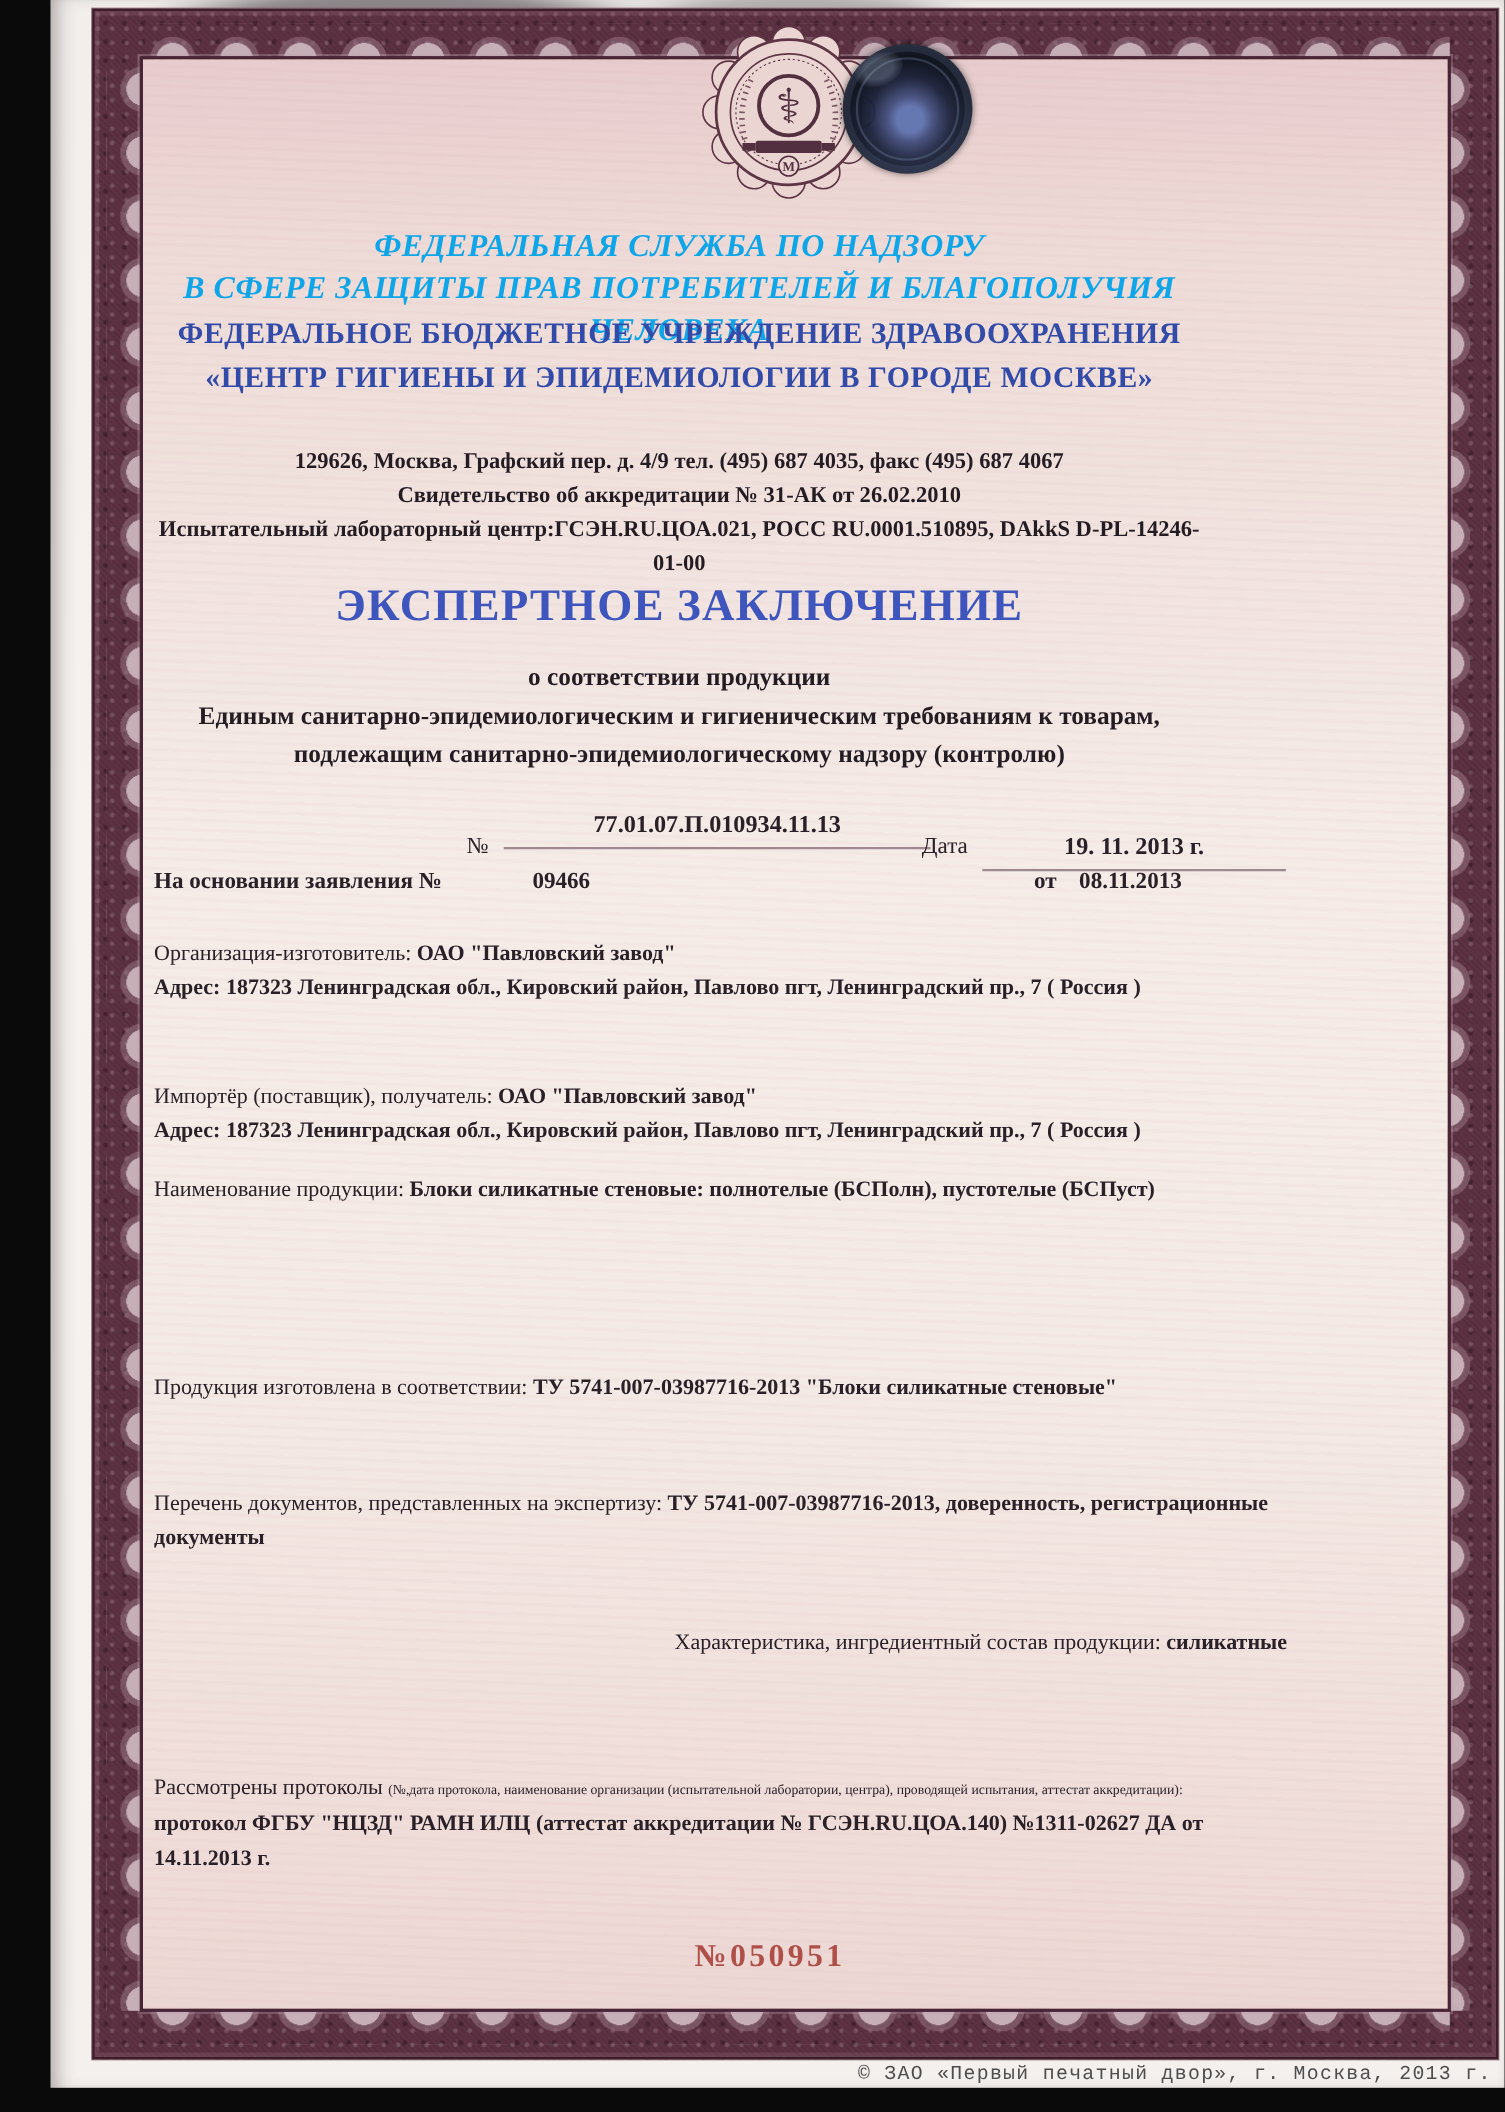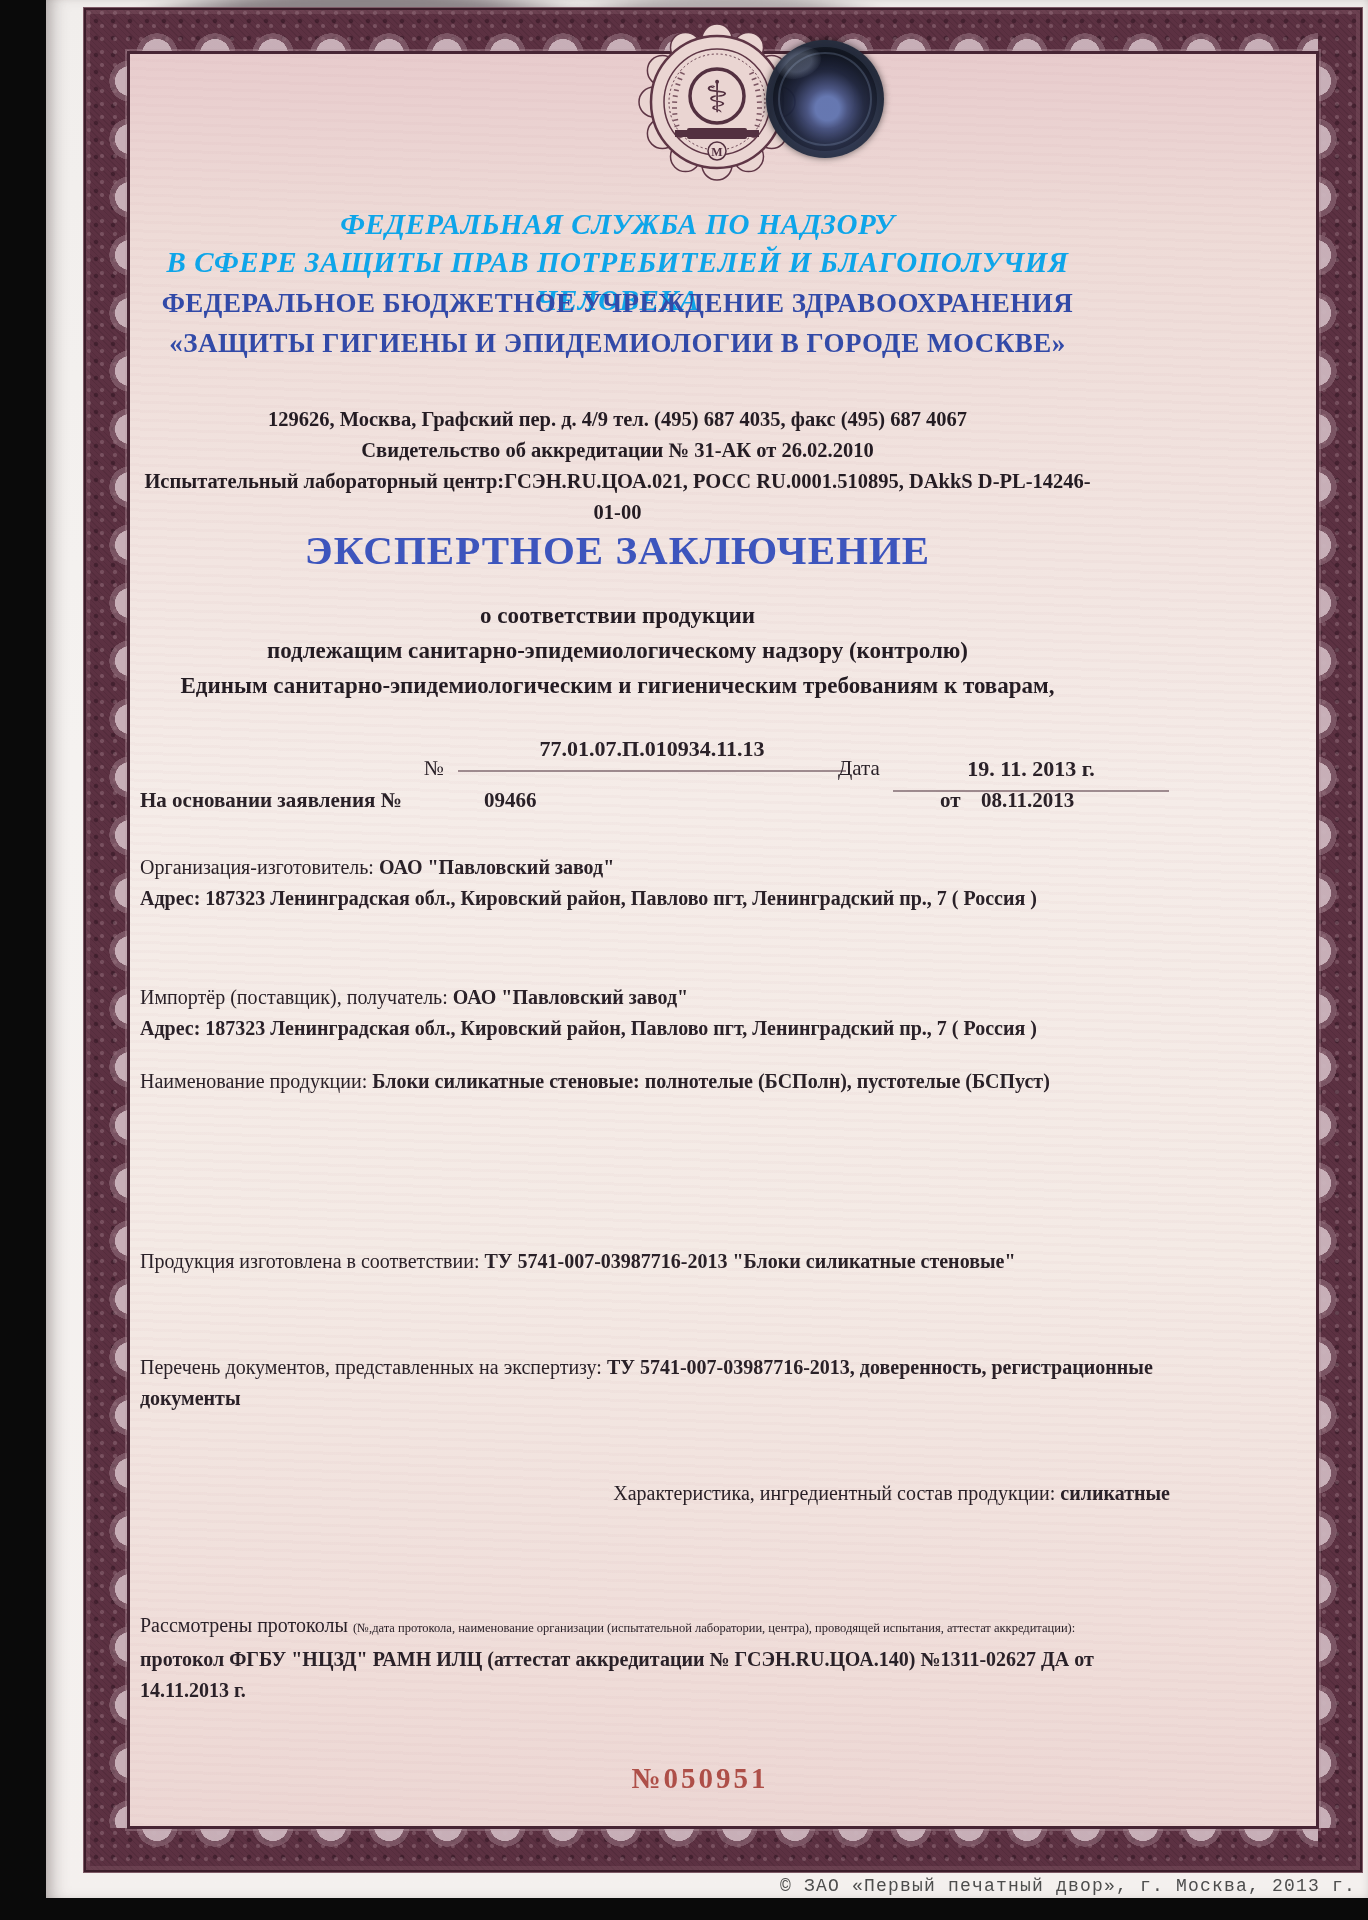--- a/index.html
+++ b/index.html
@@ -118,33 +118,33 @@
   </svg>
 
   <div class="holo"></div>
 
   <div class="txt hdr center">
     <div>ФЕДЕРАЛЬНАЯ СЛУЖБА ПО НАДЗОРУ</div>
     <div>В СФЕРЕ ЗАЩИТЫ ПРАВ ПОТРЕБИТЕЛЕЙ И БЛАГОПОЛУЧИЯ  ЧЕЛОВЕКА</div>
   </div>
   <div class="txt org center" style="color:#324aa8;">
     <div>ФЕДЕРАЛЬНОЕ БЮДЖЕТНОЕ УЧРЕЖДЕНИЕ ЗДРАВООХРАНЕНИЯ</div>
-    <div>«ЗАЩИТЫ ГИГИЕНЫ И ЭПИДЕМИОЛОГИИ В ГОРОДЕ МОСКВЕ»</div>
+    <div>«ЦЕНТР ГИГИЕНЫ И ЭПИДЕМИОЛОГИИ В ГОРОДЕ МОСКВЕ»</div>
   </div>
   <div class="txt addr center">
     <div>129626, Москва, Графский пер. д. 4/9 тел. (495) 687 4035, факс (495) 687 4067</div>
     <div>Свидетельство об аккредитации № 31-АК от 26.02.2010</div>
     <div>Испытательный лабораторный центр:ГСЭН.RU.ЦОА.021, РОСС RU.0001.510895, DAkkS D-PL-14246-01-00</div>
   </div>
 
   <div class="txt title center" style="color:#3d55bd;">ЭКСПЕРТНОЕ ЗАКЛЮЧЕНИЕ</div>
   <div class="txt subs center">
     <div>о  соответствии продукции</div>
+    <div>Единым санитарно-эпидемиологическим и гигиеническим требованиям к товарам,</div>
     <div>подлежащим санитарно-эпидемиологическому надзору (контролю)</div>
-    <div>Единым санитарно-эпидемиологическим и гигиеническим требованиям к товарам,</div>
   </div>
 
   <div class="txt" style="left:424px;top:756px;font-size:21px;">№</div>
   <div class="txt ublock" style="left:458px;top:736px;width:388px;">77.01.07.П.010934.11.13</div>
   <div class="txt" style="left:838px;top:756px;font-size:21px;">Дата</div>
   <div class="txt ublock" style="left:893px;top:756px;width:276px;">19. 11. 2013 г.</div>
 
   <div class="txt val" style="left:140px;top:788px;font-size:21px;">На основании заявления №</div>
   <div class="txt val" style="left:484px;top:788px;font-size:21px;">09466</div>
   <div class="txt val" style="left:940px;top:788px;font-size:21px;">от</div>

